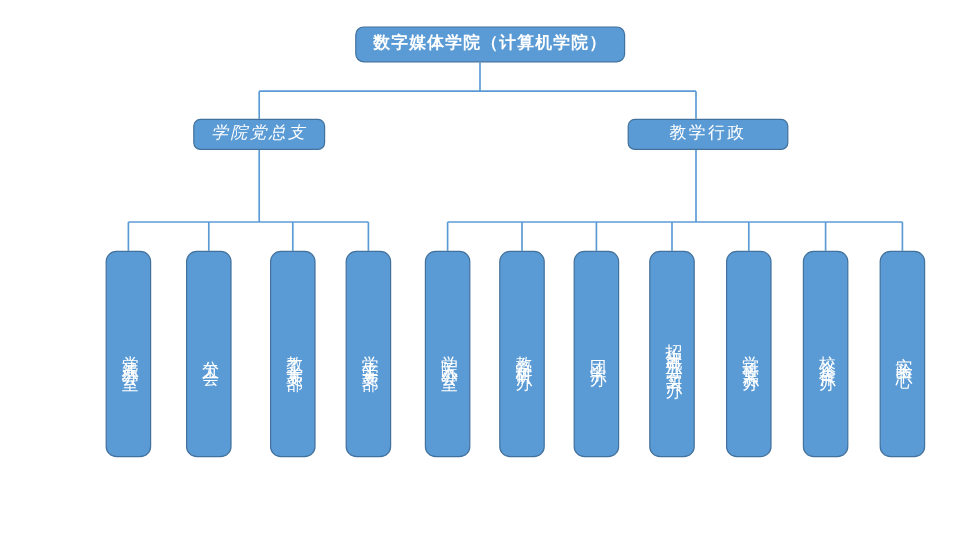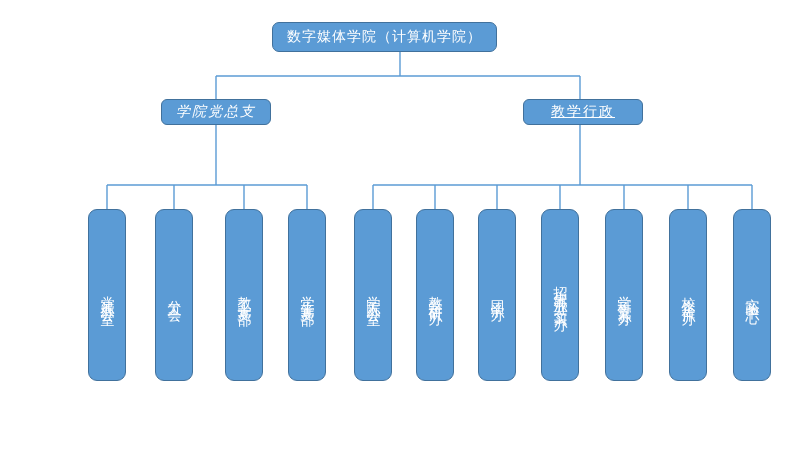--- a/index.html
+++ b/index.html
@@ -27,26 +27,27 @@
     border: 1.4px solid #41719C;
     color: #ffffff;
     display: flex;
     align-items: center;
     justify-content: center;
     text-align: center;
     font-size: 14px;
     line-height: 1;
   }
   .node.root {
-    left: 272px;
+    left: 296px;
     top: 22px;
     width: 225px;
     height: 30px;
     border-radius: 7px;
     letter-spacing: 1px;
+    font-weight: bold;
   }
   .node.branch {
     top: 99px;
     height: 26px;
     border-radius: 6px;
     letter-spacing: 2px;
   }
   .node.leaf {
     top: 209px;
     width: 38px;
@@ -85,21 +86,21 @@
       <path d="M624,185 V209"></path>
       <path d="M688,185 V209"></path>
       <path d="M752,185 V209"></path>
     </g>
   </svg>
 
   <div class="node root">数字媒体学院（计算机学院）</div>
 
   <div class="node branch" style="left:161px; width:110px;font-style:italic;">学院党总支</div>
 
-  <div class="node branch" style="left:523px; width:120px;text-decoration:underline;">教学行政</div>
+  <div class="node branch" style="left:523px; width:134px;">教学行政</div>
 
   <div class="node leaf" style="left:88px;">党建办公室</div>
   <div class="node leaf" style="left:155px;">分工会</div>
   <div class="node leaf" style="left:225px;">教工党支部</div>
   <div class="node leaf" style="left:288px;">学生党支部</div>
 
   <div class="node leaf" style="left:354px;">学院办公室</div>
   <div class="node leaf" style="left:416px;">教学科研办</div>
   <div class="node leaf" style="left:478px;">团学办</div>
   <div class="node leaf" style="left:541px;">招生就业办（实习办）</div>

